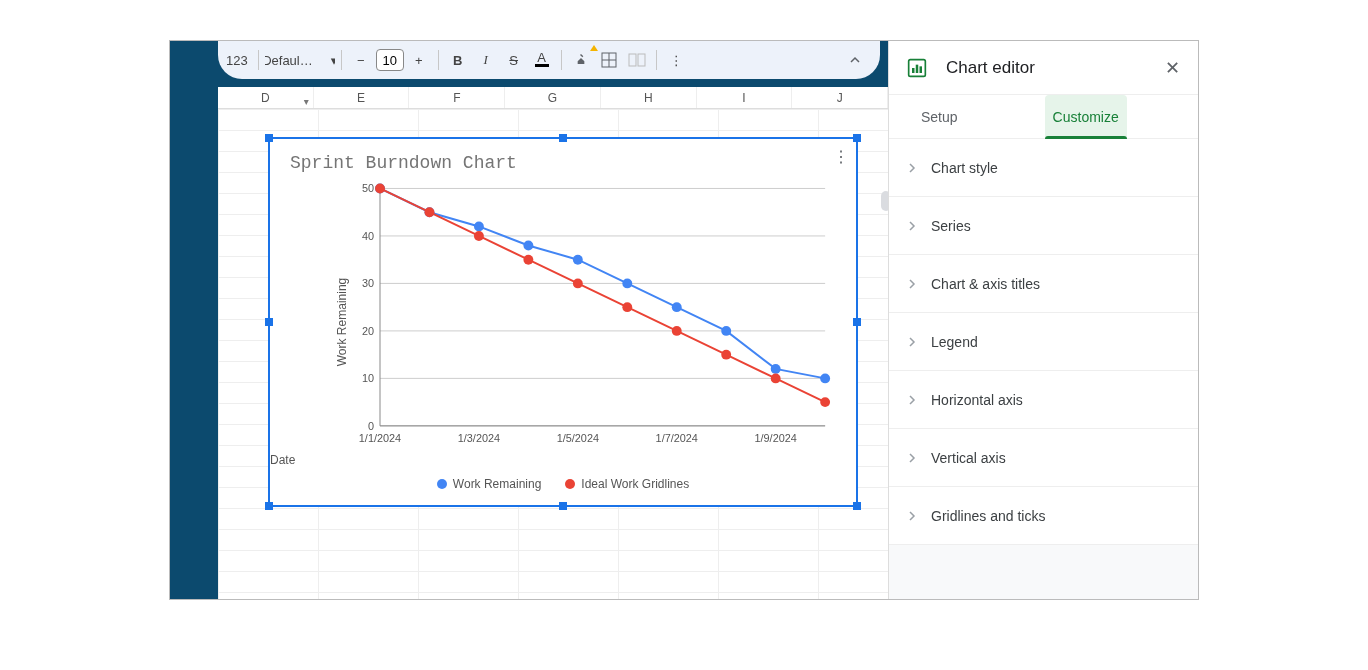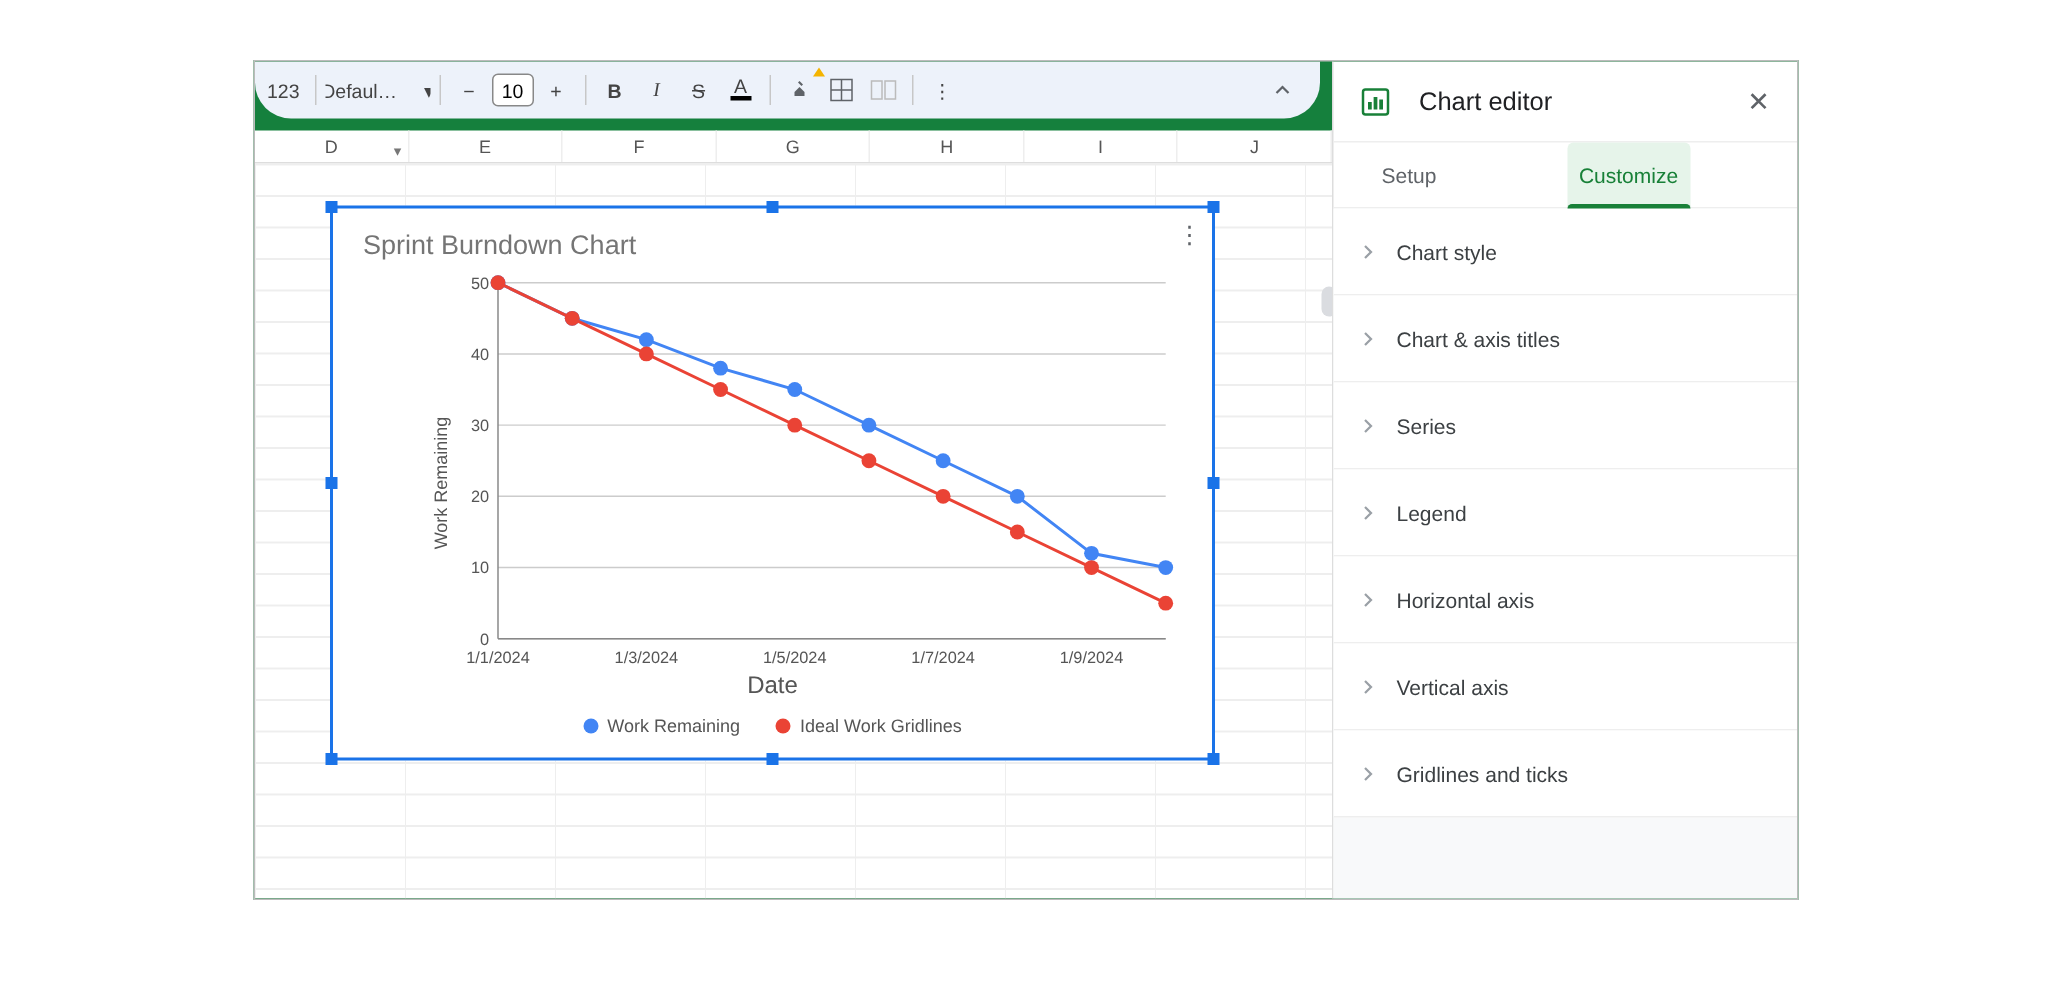--- a/index.html
+++ b/index.html
@@ -1,42 +1,42 @@
 <!DOCTYPE html>
 <html><head>
 <meta charset="utf-8">
 <style>
   * { box-sizing: border-box; }
   body { margin: 0; font-family: Arial, sans-serif; background: #fff; display: flex; justify-content: center; align-items: flex-start; padding: 40px 0; }
-  .window { width: 1030px; height: 560px; border: 1px solid #bbb; position: relative; overflow: hidden; background: #15803d; display: flex; }
+  .window { width: 1030px; height: 560px; border: 1px solid #bbb; position: relative; overflow: hidden; background: #0c4a6e; display: flex; padding-left: 48px; }
   .left-pane { flex: 1; display: flex; flex-direction: column; overflow: hidden; }
   .toolbar { background: #edf2fa; border-radius: 0 0 24px 24px; margin: 0 8px 8px 0; height: 38px; display: flex; align-items: center; padding: 0 12px 0 4px; gap: 2px; color: #444; font-size: 13px; }
   .toolbar .tb-btn { min-width: 26px; height: 26px; display: inline-flex; align-items: center; justify-content: center; border-radius: 4px; cursor: pointer; padding: 0 4px; }
   .toolbar .sep { width: 1px; height: 20px; background: #c7c7c7; margin: 0 4px; }
   .toolbar input.fsize { width: 28px; height: 22px; text-align: center; border: 1px solid #888; border-radius: 4px; font-size: 13px; background: #fff; }
   .toolbar .fontname { display:inline-flex; align-items:center; gap:18px; width: 70px; overflow:hidden; }
   .toolbar .spacer { flex: 1; }
   .sheet-area { flex: 1; position: relative; background: #fff; }
   .col-headers { display: flex; height: 22px; border-bottom: 1px solid #ddd; color: #555; font-size: 12px; }
   .col-headers .ch { flex: 1; border-right: 1px solid #eee; text-align: center; line-height: 22px; position: relative; }
   .col-headers .ch .dd { position:absolute; right:4px; top:4px; font-size:10px; color:#777; }
   .grid { position: absolute; top: 22px; left: 0; right: 0; bottom: 0; background-image: linear-gradient(#eee 1px, transparent 1px), linear-gradient(90deg, #eee 1px, transparent 1px); background-size: 100px 21px; }
   .scroll-ind { position:absolute; right: -3px; top: 104px; width: 10px; height: 20px; background:#dadce0; border-radius:5px; }
   .chart-obj { position: absolute; left: 50px; top: 50px; width: 590px; height: 370px; border: 2px solid #1a73e8; background: #fff; }
   .chart-obj .handle { position: absolute; width: 8px; height: 8px; background: #1a73e8; }
   .chart-obj .h-tl{top:-5px;left:-5px;} .chart-obj .h-tr{top:-5px;right:-5px;} .chart-obj .h-bl{bottom:-5px;left:-5px;} .chart-obj .h-br{bottom:-5px;right:-5px;}
   .chart-obj .h-tm{top:-5px;left:50%;margin-left:-4px;} .chart-obj .h-bm{bottom:-5px;left:50%;margin-left:-4px;}
   .chart-obj .h-ml{left:-5px;top:50%;margin-top:-4px;} .chart-obj .h-mr{right:-5px;top:50%;margin-top:-4px;}
   .chart-menu { position:absolute; top:8px; right:8px; color:#5f6368; cursor:pointer; font-size:16px; letter-spacing:-1px; }
-  .chart-title { position:absolute; left:20px; top:14px; font-size:18px; color:#757575; }
+  .chart-title { position:absolute; left:20px; top:14px; font-size:18px; color:#757575;font-family:Liberation Mono, monospace; }
   .plot-svg { position:absolute; left:0; top:0; width:100%; height:100%; }
   .legend { position:absolute; bottom:14px; left:0; right:0; display:flex; justify-content:center; gap:24px; font-size:12px; color:#555; }
   .legend .li { display:inline-flex; align-items:center; gap:6px;}
   .legend .dot { width:10px; height:10px; border-radius:50%; }
-  .xlabel { position:absolute; bottom:38px; left:0; right:0; text-align:center; font-size:16px; color:#555; }
+  .xlabel { position:absolute; bottom:38px; left:0; right:0; text-align:left; font-size:12px; color:#555; }
   .ylabel { position:absolute; left:28px; top:50%; transform: translateY(-50%) rotate(-90deg); transform-origin:center; font-size:12px; color:#555; }
 
   .right-pane { width: 310px; border-left: 1px solid #ddd; display:flex; flex-direction:column; background:#fff; }
   .editor-header { height: 54px; display:flex; align-items:center; padding: 0 18px; gap:19px; border-bottom:1px solid #eee; }
   .editor-header .ic { width:20px; height:20px; }
   .editor-header .ttl { flex:1; font-size:17px; color:#202124; }
   .editor-header .close { color:#5f6368; cursor:pointer; font-size:18px; }
   .tabs { display:flex; height:44px; border-bottom:1px solid #eee; padding: 0 24px; gap: 79px; align-items: stretch; }
   .tabs .tab { display:flex; align-items:center; font-size:14px; color:#5f6368; cursor:pointer; position:relative; padding: 0 8px; border-radius:4px 4px 0 0; }
   .tabs .tab.active { color:#188038; background:#e6f4ea; }
@@ -210,27 +210,27 @@
         <div class="sec">
           <span class="chev"><svg width="10" height="10" viewBox="0 0 10 10">
               <path d="M3 1l4 4-4 4" fill="none" stroke="#9aa0a6" stroke-width="1.5"></path>
             </svg></span>
           <span>Chart style</span>
         </div>
         <div class="sec">
           <span class="chev"><svg width="10" height="10" viewBox="0 0 10 10">
               <path d="M3 1l4 4-4 4" fill="none" stroke="#9aa0a6" stroke-width="1.5"></path>
             </svg></span>
+          <span>Series</span>
+        </div>
+        <div class="sec">
+          <span class="chev"><svg width="10" height="10" viewBox="0 0 10 10">
+              <path d="M3 1l4 4-4 4" fill="none" stroke="#9aa0a6" stroke-width="1.5"></path>
+            </svg></span>
           <span>Chart &amp; axis titles</span>
-        </div>
-        <div class="sec">
-          <span class="chev"><svg width="10" height="10" viewBox="0 0 10 10">
-              <path d="M3 1l4 4-4 4" fill="none" stroke="#9aa0a6" stroke-width="1.5"></path>
-            </svg></span>
-          <span>Series</span>
         </div>
         <div class="sec">
           <span class="chev"><svg width="10" height="10" viewBox="0 0 10 10">
               <path d="M3 1l4 4-4 4" fill="none" stroke="#9aa0a6" stroke-width="1.5"></path>
             </svg></span>
           <span>Legend</span>
         </div>
         <div class="sec">
           <span class="chev"><svg width="10" height="10" viewBox="0 0 10 10">
               <path d="M3 1l4 4-4 4" fill="none" stroke="#9aa0a6" stroke-width="1.5"></path>

